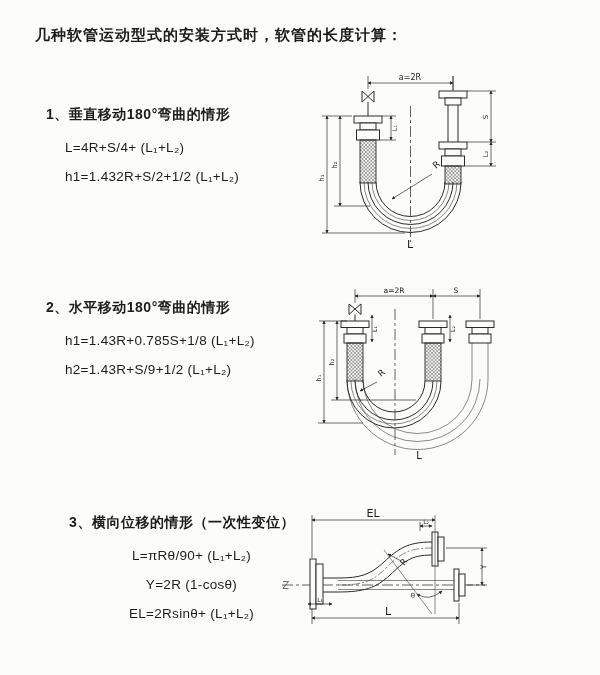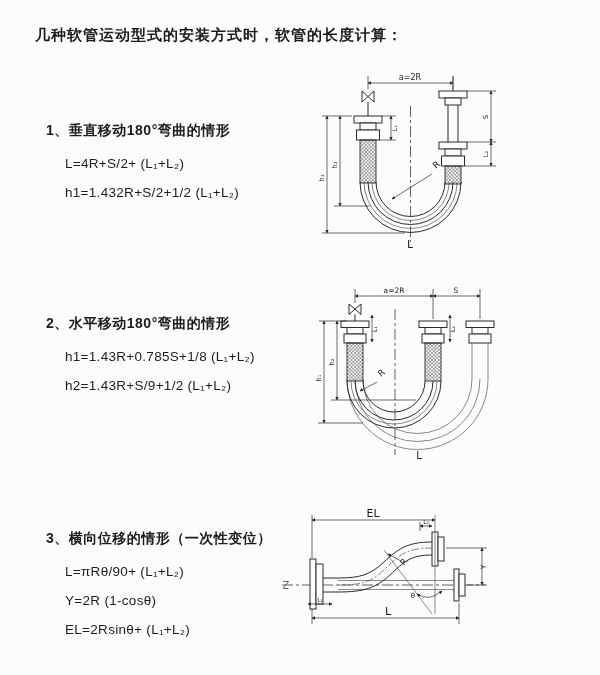--- a/index.html
+++ b/index.html
@@ -5,46 +5,46 @@
   html,body{margin:0;padding:0;}
   body{
     width:600px;height:675px;position:relative;overflow:hidden;
     background:#fcfcfa;color:#1c1c1c;
     font-family:"Liberation Sans","DejaVu Sans",sans-serif;
   }
   .page-title{
     position:absolute;left:35px;top:26px;
     font-size:15px;font-weight:700;letter-spacing:1px;white-space:nowrap;
   }
-  .section{position:absolute;left:46px;width:272px;margin-top:16px;}
+  .section{position:absolute;left:46px;width:272px;}
   .section .heading{font-size:14px;font-weight:700;letter-spacing:.5px;margin:0 0 9px 0;white-space:nowrap;}
   .section .formula{font-size:13.5px;line-height:29px;padding-left:19px;letter-spacing:.3px;white-space:nowrap;}
   #sec1{top:106px;}
   #sec2{top:299px;}
-  #sec3{top:514px;}
+  #sec3{top:514px;text-align:center;}
   .diag{position:absolute;}
   #diag1{left:310px;top:68px;}
   #diag2{left:313px;top:283px;}
   #diag3{left:280px;top:498px;}
   svg{display:block;}
   svg text{font-family:"DejaVu Sans",sans-serif;fill:#1c1c1c;}
   .ln{stroke:#2b2b2b;stroke-width:1;fill:none;}
   .thin{stroke:#3a3a3a;stroke-width:.6;fill:none;}
   .dim{stroke:#2b2b2b;stroke-width:.7;fill:none;}
   .cl{stroke:#3a3a3a;stroke-width:.8;fill:none;stroke-dasharray:11 3 3 3;}
   .fl{fill:#fcfcfa;stroke:#2b2b2b;stroke-width:1;}
 </style>
 </head>
 <body>
 
 <div class="page-title">几种软管运动型式的安装方式时，软管的长度计算：</div>
 
 <div class="section" id="sec1">
   <div class="heading">1、垂直移动180°弯曲的情形</div>
-  <div class="formula">L=4R+S/2+ (L₁+L₂)</div>
+  <div class="formula">L=4R+S/4+ (L₁+L₂)</div>
   <div class="formula">h1=1.432R+S/2+1/2 (L₁+L₂)</div>
 </div>
 
 <div class="section" id="sec2">
   <div class="heading">2、水平移动180°弯曲的情形</div>
   <div class="formula">h1=1.43R+0.785S+1/8 (L₁+L₂)</div>
   <div class="formula">h2=1.43R+S/9+1/2 (L₁+L₂)</div>
 </div>
 
 <div class="section" id="sec3">

